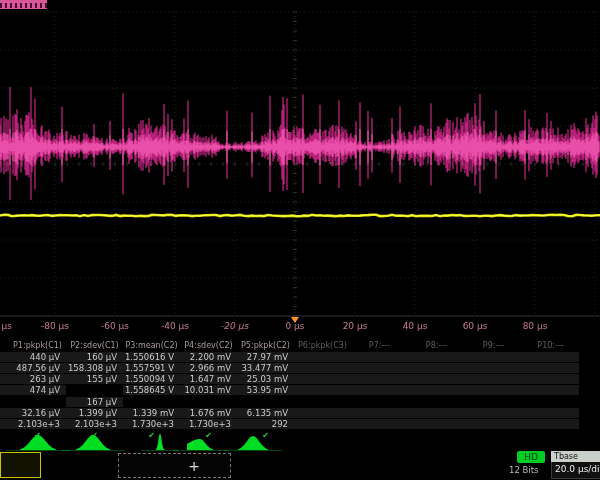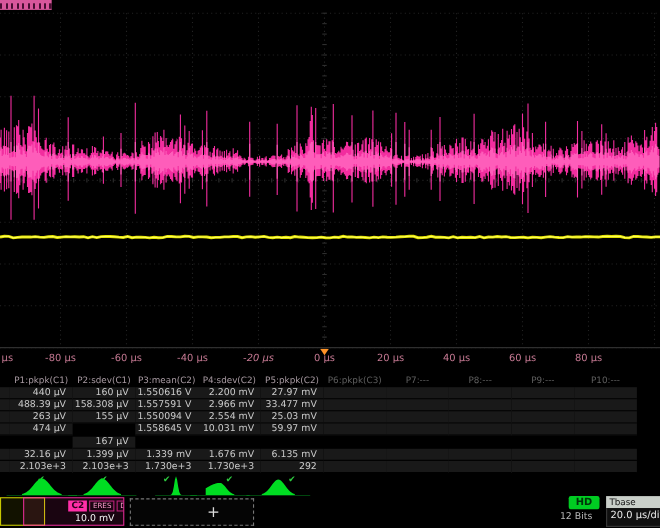--- a/index.html
+++ b/index.html
@@ -36,21 +36,21 @@
   .c1-line1{font-size:6.5px;color:#e6e6c8;line-height:10px;padding-left:1px;white-space:nowrap;}
   .c1-line2{font-size:8.5px;color:#f2f2f2;line-height:12px;white-space:nowrap;}
   .c2-box{left:21px;top:452px;width:92px;height:26px;border-color:rgba(255,47,168,.85);background:rgba(255,47,168,.10);}
   .c2-row1{display:flex;align-items:center;height:12px;padding:1px 0 0 1px;}
   .c2-badge{background:#ff2fa8;color:#2a001a;font-weight:bold;font-size:8px;padding:0 3px;line-height:10px;}
   .c2-tag{border:1px solid rgba(255,47,168,.7);color:#ff9ed0;font-size:6.5px;line-height:8px;padding:0 2px;margin-left:2px;white-space:nowrap;}
   .c2-row2{font-size:8.5px;color:#f2f2f2;text-align:right;padding-right:8px;line-height:12px;}
   .add-box{left:118px;top:453px;width:113px;height:25px;border:1px dashed #777;color:#ddd;
     display:flex;align-items:center;justify-content:center;font-size:14px;background:#050505;}
   .hd-badge{position:absolute;left:517px;top:451px;width:28px;height:12px;border-radius:2px;
-    color:#00330a;font-weight:bold;font-size:9px;line-height:12px;text-align:center;}
+    color:#00330a;font-weight:normal;font-size:9px;line-height:12px;text-align:center;}
   .hd-bits{position:absolute;left:509px;top:465px;width:44px;font-size:8.5px;color:#b8b8b8;}
   .tbase-box{position:absolute;left:551px;top:451px;width:60px;height:28px;overflow:hidden;}
   .tbase-head{height:11px;background:#c9cfc9;color:#111;font-size:8px;line-height:11px;padding-left:3px;}
   .tbase-body{height:16px;background:#101010;border:1px solid #3a3a3a;border-top:none;color:#eee;
     font-size:9px;line-height:15px;padding-left:3px;white-space:nowrap;}
 </style>
 </head>
 <body>
 
 <div class="screen">
@@ -200,47 +200,47 @@
       <div class="mt-cell mt-stripe" style="color: rgb(203, 203, 203);">160 µV</div>
       <div class="mt-cell mt-stripe" style="color: rgb(203, 203, 203);">1.550616 V</div>
       <div class="mt-cell mt-stripe" style="color: rgb(203, 203, 203); text-align: right;">2.200 mV</div>
       <div class="mt-cell mt-stripe" style="color: rgb(203, 203, 203);">27.97 mV</div>
       <div class="mt-cell mt-stripe" style="color: rgb(203, 203, 203);"></div>
       <div class="mt-cell mt-stripe" style="color: rgb(203, 203, 203);"></div>
       <div class="mt-cell mt-stripe" style="color: rgb(203, 203, 203);"></div>
       <div class="mt-cell mt-stripe" style="color: rgb(203, 203, 203);"></div>
       <div class="mt-cell mt-stripe" style="color: rgb(203, 203, 203);"></div>
       <div class="mt-cell mt-stripe"></div>
-      <div class="mt-cell mt-stripe" style="color: rgb(203, 203, 203);">488.39 µV</div>
+      <div class="mt-cell mt-stripe" style="color: rgb(203, 203, 203);">487.56 µV</div>
       <div class="mt-cell mt-stripe" style="color: rgb(203, 203, 203);">158.308 µV</div>
       <div class="mt-cell mt-stripe" style="color: rgb(203, 203, 203);">1.557591 V</div>
       <div class="mt-cell mt-stripe" style="color: rgb(203, 203, 203);">2.966 mV</div>
       <div class="mt-cell mt-stripe" style="color: rgb(203, 203, 203);">33.477 mV</div>
       <div class="mt-cell mt-stripe" style="color: rgb(203, 203, 203);"></div>
       <div class="mt-cell mt-stripe" style="color: rgb(203, 203, 203);"></div>
       <div class="mt-cell mt-stripe" style="color: rgb(203, 203, 203);"></div>
       <div class="mt-cell mt-stripe" style="color: rgb(203, 203, 203);"></div>
       <div class="mt-cell mt-stripe" style="color: rgb(203, 203, 203);"></div>
       <div class="mt-cell mt-stripe"></div>
       <div class="mt-cell mt-stripe" style="color: rgb(203, 203, 203);">263 µV</div>
       <div class="mt-cell mt-stripe" style="color: rgb(203, 203, 203);">155 µV</div>
       <div class="mt-cell mt-stripe" style="color: rgb(203, 203, 203);">1.550094 V</div>
-      <div class="mt-cell mt-stripe" style="color: rgb(203, 203, 203);">2.554 mV</div>
+      <div class="mt-cell mt-stripe" style="color: rgb(203, 203, 203);">1.647 mV</div>
       <div class="mt-cell mt-stripe" style="color: rgb(203, 203, 203);">25.03 mV</div>
       <div class="mt-cell mt-stripe" style="color: rgb(203, 203, 203);"></div>
       <div class="mt-cell mt-stripe" style="color: rgb(203, 203, 203);"></div>
       <div class="mt-cell mt-stripe" style="color: rgb(203, 203, 203);"></div>
       <div class="mt-cell mt-stripe" style="color: rgb(203, 203, 203);"></div>
       <div class="mt-cell mt-stripe" style="color: rgb(203, 203, 203);"></div>
       <div class="mt-cell mt-stripe"></div>
       <div class="mt-cell mt-stripe" style="color: rgb(203, 203, 203);">474 µV</div>
       <div class="mt-cell mt-stripe" style="color: rgb(203, 203, 203); margin-top: 12px;">167 µV</div>
       <div class="mt-cell mt-stripe" style="color: rgb(203, 203, 203);">1.558645 V</div>
       <div class="mt-cell mt-stripe" style="color: rgb(203, 203, 203);">10.031 mV</div>
-      <div class="mt-cell mt-stripe" style="color: rgb(203, 203, 203);">59.97 mV</div>
+      <div class="mt-cell mt-stripe" style="color: rgb(203, 203, 203);">53.95 mV</div>
       <div class="mt-cell mt-stripe" style="color: rgb(203, 203, 203);"></div>
       <div class="mt-cell mt-stripe" style="color: rgb(203, 203, 203);"></div>
       <div class="mt-cell mt-stripe" style="color: rgb(203, 203, 203);"></div>
       <div class="mt-cell mt-stripe" style="color: rgb(203, 203, 203);"></div>
       <div class="mt-cell mt-stripe" style="color: rgb(203, 203, 203);"></div>
       <div class="mt-cell mt-stripe"></div>
       <div class="mt-cell mt-stripe" style="color: rgb(203, 203, 203);">32.16 µV</div>
       <div class="mt-cell mt-stripe" style="color: rgb(203, 203, 203);">1.399 µV</div>
       <div class="mt-cell mt-stripe" style="color: rgb(203, 203, 203);">1.339 mV</div>
       <div class="mt-cell mt-stripe" style="color: rgb(203, 203, 203);">1.676 mV</div>
@@ -285,28 +285,20 @@
       <polygon points="187,18 187,11.9 188,11.3 189,10.8 190,10.2 191,9.7 192,9.2 193,8.7 194,8.3 195,7.9 196,7.6 197,7.3 198,7.2 199,7.0 200,7.0 201,7.2 202,7.7 203,8.6 204,9.6 205,10.8 206,12.0 207,13.2 208,14.3 209,15.2 210,16.0 211,16.6 212,17.1 213,17.4 213,18" fill="#00dd22"></polygon>
       <line x1="224" y1="18.5" x2="282" y2="18.5" stroke="rgba(0,200,40,0.35)"></line>
       <polygon points="238,18 238,17.2 239,16.9 240,16.4 241,15.8 242,15.0 243,14.1 244,13.0 245,11.8 246,10.5 247,9.2 248,7.8 249,6.6 250,5.5 251,4.7 252,4.2 253,4.0 254,4.2 255,4.7 256,5.5 257,6.6 258,7.8 259,9.2 260,10.5 261,11.8 262,13.0 263,14.1 264,15.0 265,15.8 266,16.4 267,16.9 268,17.2 268,18" fill="#00dd22"></polygon>
     </svg>
 
   <div class="desc-box c1-box">
     <div class="c1-line1">C1M</div>
     <div class="c1-line2">0 mV</div>
   </div>
 
-  <div class="desc-box c2-box">
-    <div class="c2-row1">
-      <span class="c2-badge">C2</span>
-      <span class="c2-tag">ERES</span>
-      <span class="c2-tag">DC1M</span>
-    </div>
-    <div class="c2-row2">10.0 mV</div>
-  </div>
 
   <div class="desc-box add-box">
     <span>+</span>
   </div>
 
   <div class="hd-badge" id="hd-badge" style="background: rgb(0, 204, 34);">HD</div>
   <div class="hd-bits">12 Bits</div>
 
   <div class="tbase-box">
     <div class="tbase-head">Tbase</div>

